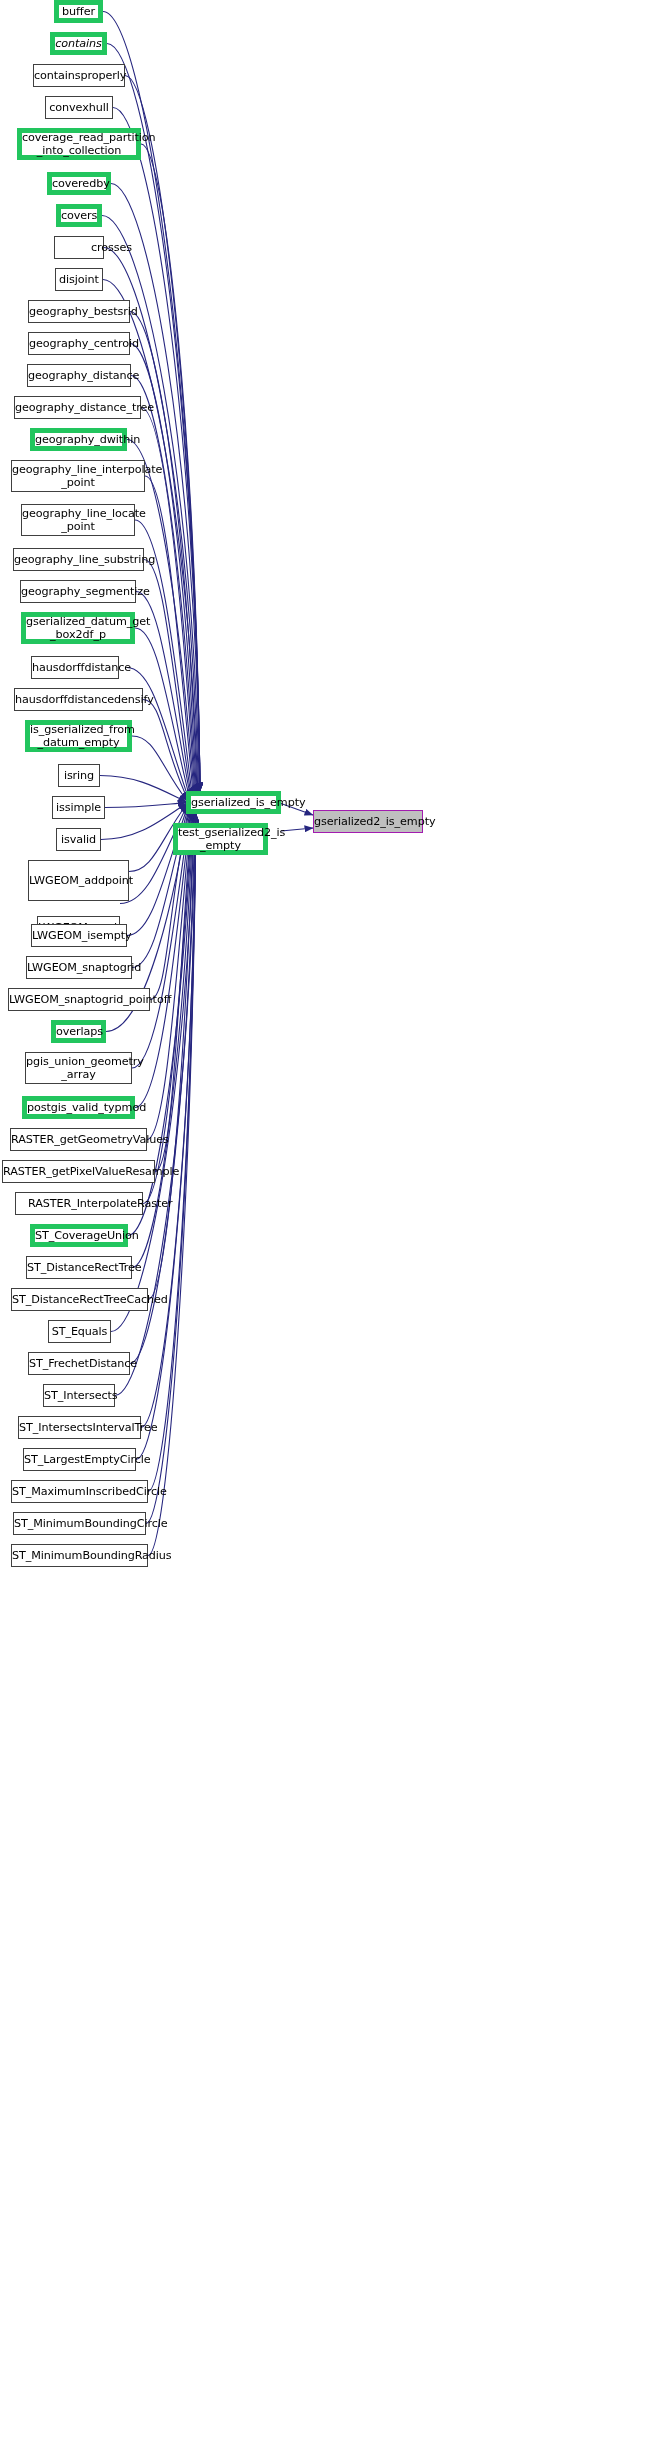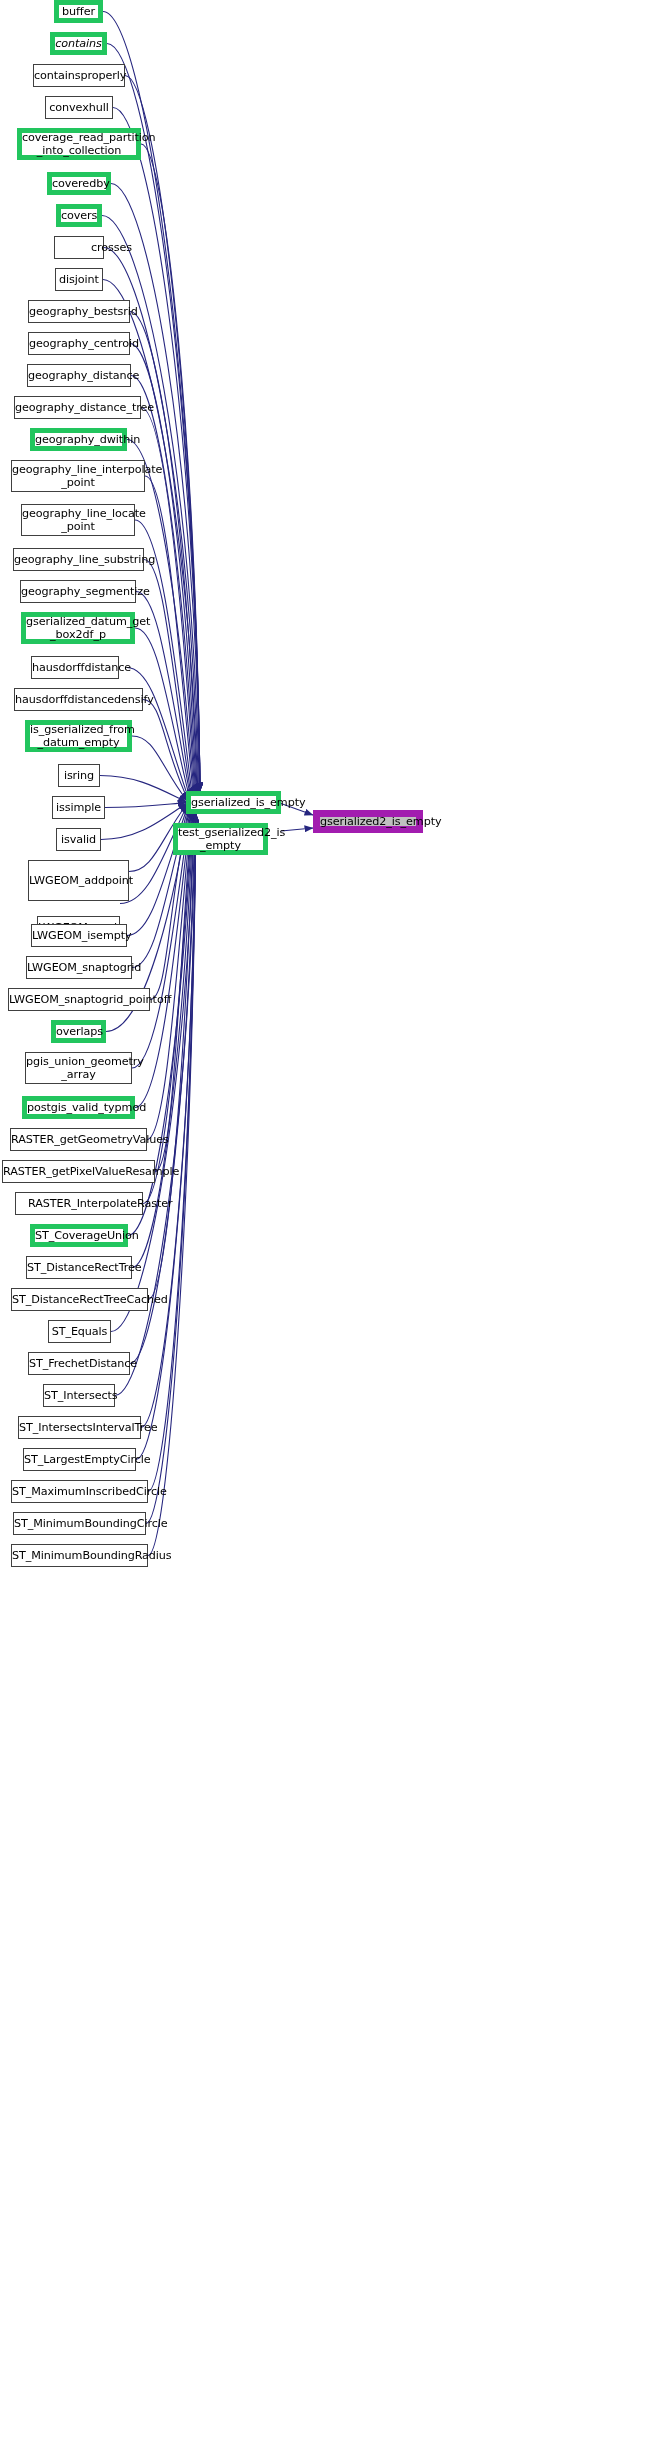--- a/index.html
+++ b/index.html
@@ -32,21 +32,21 @@
     font-size:11.2px;
     line-height:13.4px;
     color:#000000;
     white-space:pre-line;
     letter-spacing:-0.1px;
     z-index:3;
   }
   .node.red{ border:5px solid #22c55e; }
   .node.target{
     background:#bfbfbf;
-    border:7px solid #a21caf;
+    border:1px solid #a21caf;
   }
   .node .lbl{ display:block; width:100%; padding:0 3px; }
 </style>
 </head>
 <body>
 
 <div id="canvas">
 
   <svg id="edges" viewBox="0 0 668 2463" xmlns="http://www.w3.org/2000/svg">
     <defs>

